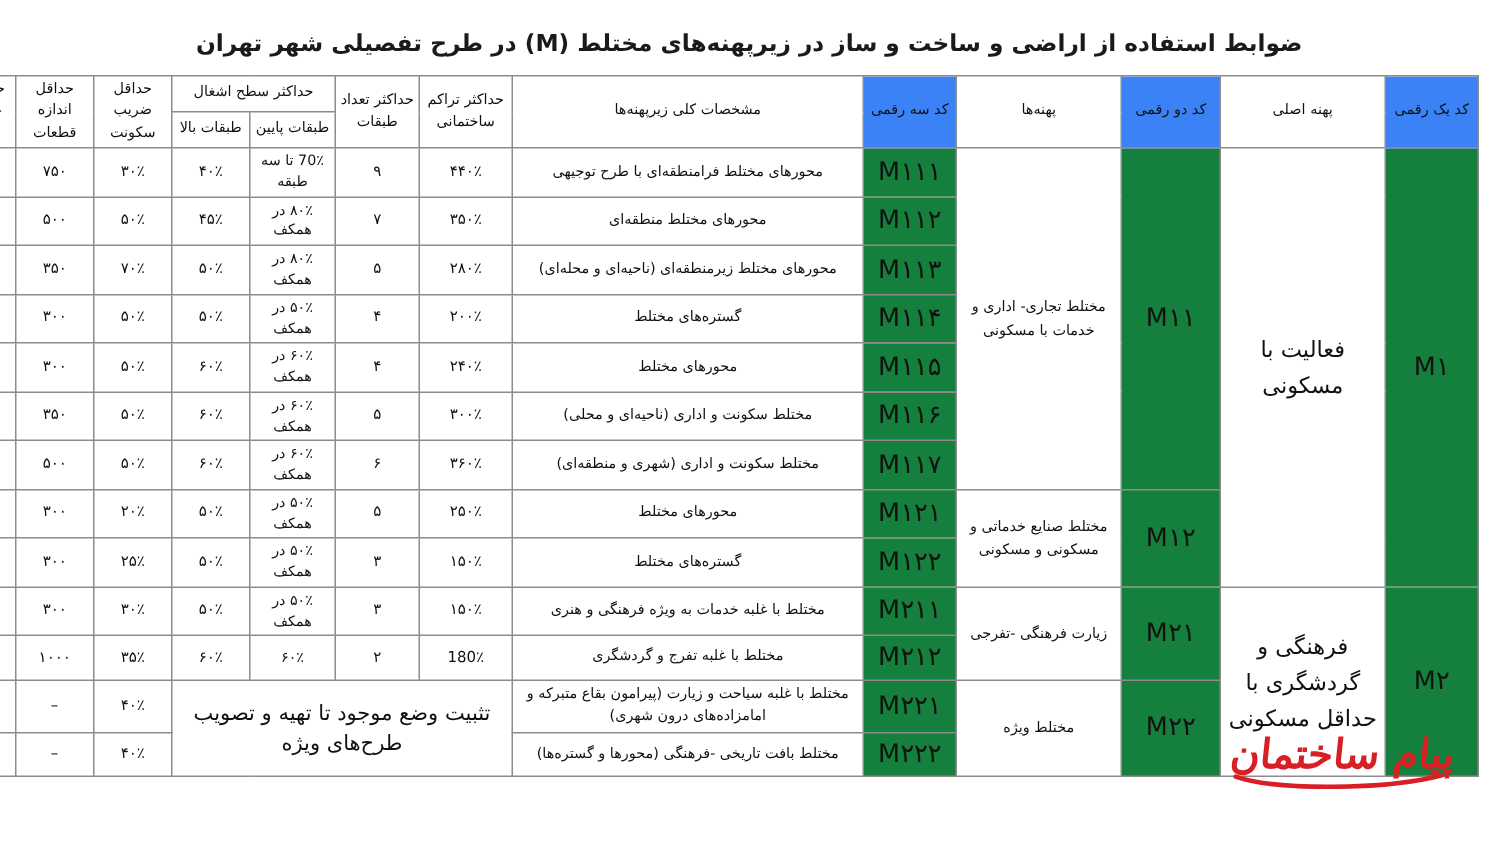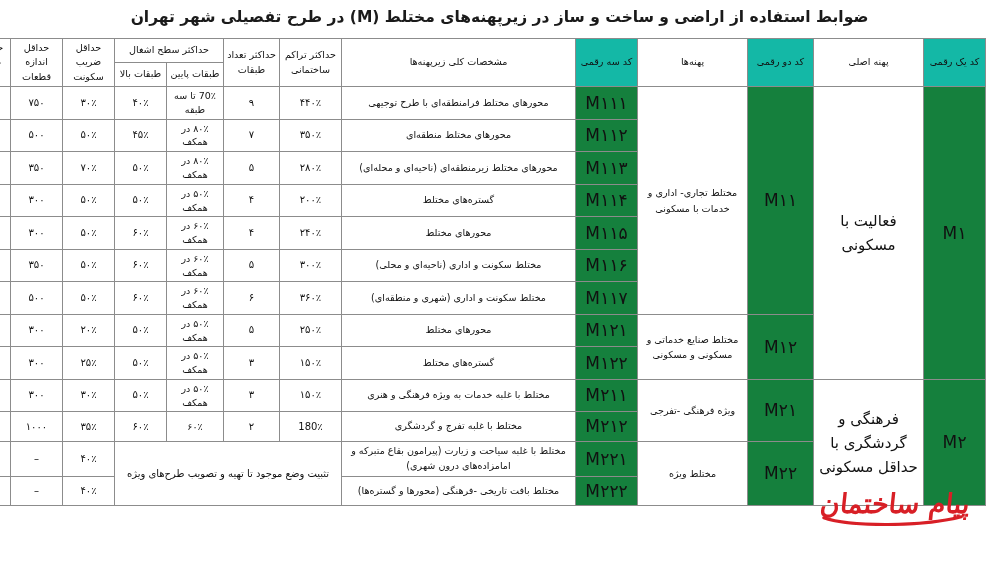--- a/index.html
+++ b/index.html
@@ -16,21 +16,21 @@
     color: #111111;
     position: relative;
   }
 
   
   #page-title {
     text-align: center;
     font-size: 15.5px;
     font-weight: 700;
     color: #1a1a1a;
-    padding-top: 8px;
+    padding-top: 20px;
     padding-bottom: 12px;
     letter-spacing: 0;
     direction: rtl;
   }
 
   
   #table-wrap {
     padding: 0 13px;
     box-sizing: border-box;
     width: 999px;
@@ -59,21 +59,21 @@
 
   thead th {
     font-size: 9.6px;
     font-weight: 400;
     background: #ffffff;
     color: #111;
     line-height: 1.5;
     padding: 5px 2px;
   }
   th.code-head {
-    background: #14b8a6;
+    background: #3b82f6;
   }
 
   td.code-cell {
     background: #15803d;
     font-weight: 700;
     font-size: 17px;
     font-family: "DejaVu Sans", "Liberation Sans", sans-serif;
     letter-spacing: 0.3px;
   }
   td.zone-cell {
@@ -95,21 +95,21 @@
     line-height: 1.55;
   }
   td.num-cell {
     font-size: 10px;
     letter-spacing: 0.2px;
   }
   td.occ-low {
     font-size: 9.5px;
   }
   td.merged-note {
-    font-size: 10px;
+    font-size: 14px;
     font-weight: 700;
     text-align: center;
   }
 
   
   col.c-code1   { width: 62px;  }
   col.c-zone    { width: 110px; }
   col.c-code2   { width: 66px;  }
   col.c-subzone { width: 110px; }
   col.c-code3   { width: 62px;  }
@@ -293,21 +293,21 @@
           <td class="occ-low">۵۰٪ در همکف</td>
           <td class="num-cell">۵۰٪</td>
           <td class="num-cell">۲۵٪</td>
           <td class="num-cell">۳۰۰</td>
           <td class="num-cell">۱۴</td>
         </tr>
         <tr>
           <td class="code-cell" rowspan="4">M۲</td>
           <td class="zone-cell" rowspan="4">فرهنگی و گردشگری با حداقل مسکونی</td>
           <td class="code-cell" rowspan="2">M۲۱</td>
-          <td class="subzone-cell" rowspan="2">ویژه فرهنگی -تفرجی</td>
+          <td class="subzone-cell" rowspan="2">زیارت فرهنگی -تفرجی</td>
           <td class="code-cell">M۲۱۱</td>
           <td class="desc-cell">مختلط با غلبه خدمات به ویژه فرهنگی و هنری</td>
           <td class="num-cell">۱۵۰٪</td>
           <td class="num-cell">۳</td>
           <td class="occ-low">۵۰٪ در همکف</td>
           <td class="num-cell">۵۰٪</td>
           <td class="num-cell">۳۰٪</td>
           <td class="num-cell">۳۰۰</td>
           <td class="num-cell">۱۲</td>
         </tr>

